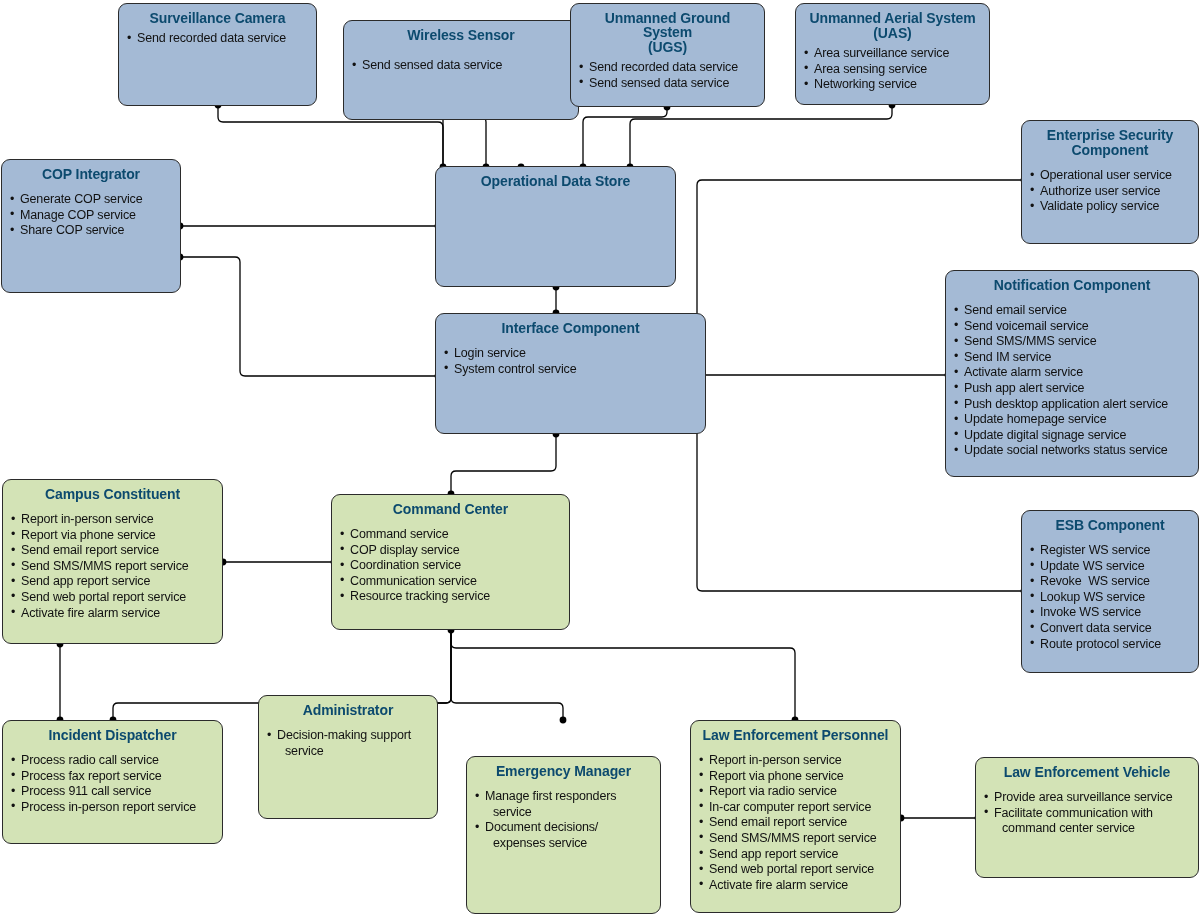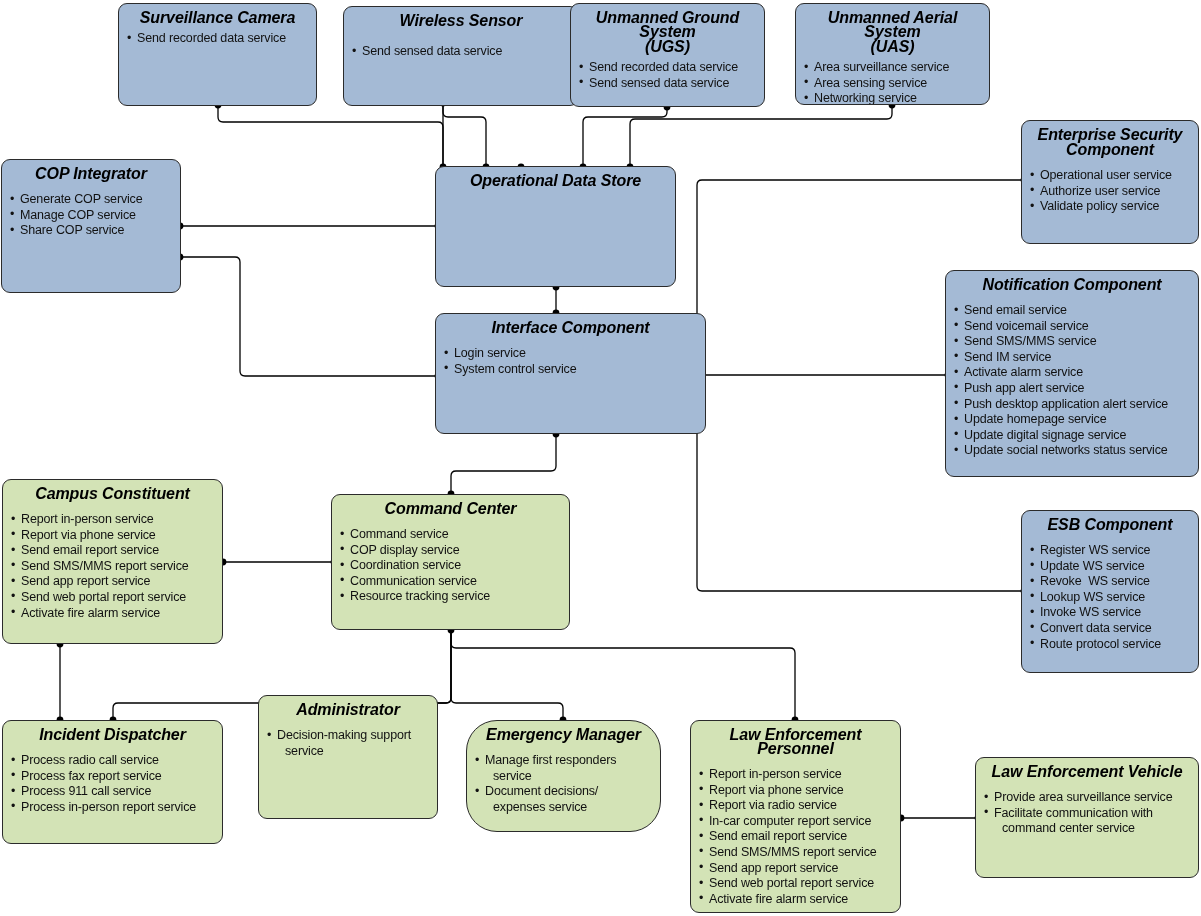--- a/index.html
+++ b/index.html
@@ -35,26 +35,25 @@
   }
   .node.blue {
     background: #a4bad5;
   }
   .node.green {
     background: #d3e3b6;
   }
   .node-title {
     text-align: center;
     font-weight: bold;
-    font-size: 16px;
-    color: #000000;
+    font-size: 14px;
+    color: #0c4a6e;
     line-height: 14px;
     margin: 1px 0 0 0;
     letter-spacing: -0.1px;
-    font-style: italic;
   }
   .node-list {
     margin: 0;
     padding: 0;
     list-style: none;
   }
   .node-list li {
     position: relative;
     font-size: 12.5px;
     line-height: 15.6px;
@@ -160,21 +159,21 @@
   </svg>
 
   <div class="node blue" style="left:118px; top:3px; width:199px; height:103px;">
     <div class="node-title">Surveillance Camera</div>
     <div class="gap-sm"></div>
     <ul class="node-list">
       <li>Send recorded data service</li>
     </ul>
   </div>
 
-  <div class="node blue" style="left:343px; top:6px; width:236px; height:100px;">
+  <div class="node blue" style="left:343px; top:20px; width:236px; height:100px;">
     <div class="node-title">Wireless Sensor</div>
     <div class="gap-lg"></div>
     <ul class="node-list">
       <li>Send sensed data service</li>
     </ul>
   </div>
 
   <div class="node blue" style="left:570px; top:3px; width:195px; height:104px;">
     <div class="node-title">Unmanned Ground System</div>
     <div class="node-title">(UGS)</div>
@@ -300,21 +299,21 @@
   </div>
 
   <div class="node green" style="left:258px; top:695px; width:180px; height:124px;">
     <div class="node-title">Administrator</div>
     <div class="gap-md"></div>
     <ul class="node-list">
       <li><span>Decision-making support</span><span class="cont">service</span></li>
     </ul>
   </div>
 
-  <div class="node green" style="left:466px; top:720px; width:195px; height:112px;border-radius:31px;">
+  <div class="node green" style="left:466px; top:756px; width:195px; height:158px;">
     <div class="node-title">Emergency Manager</div>
     <div class="gap-md"></div>
     <ul class="node-list">
       <li><span>Manage first responders</span><span class="cont">service</span></li>
       <li><span>Document decisions/</span><span class="cont">expenses service</span></li>
     </ul>
   </div>
 
   <div class="node green" style="left:690px; top:720px; width:211px; height:193px;">
     <div class="node-title">Law Enforcement Personnel</div>

